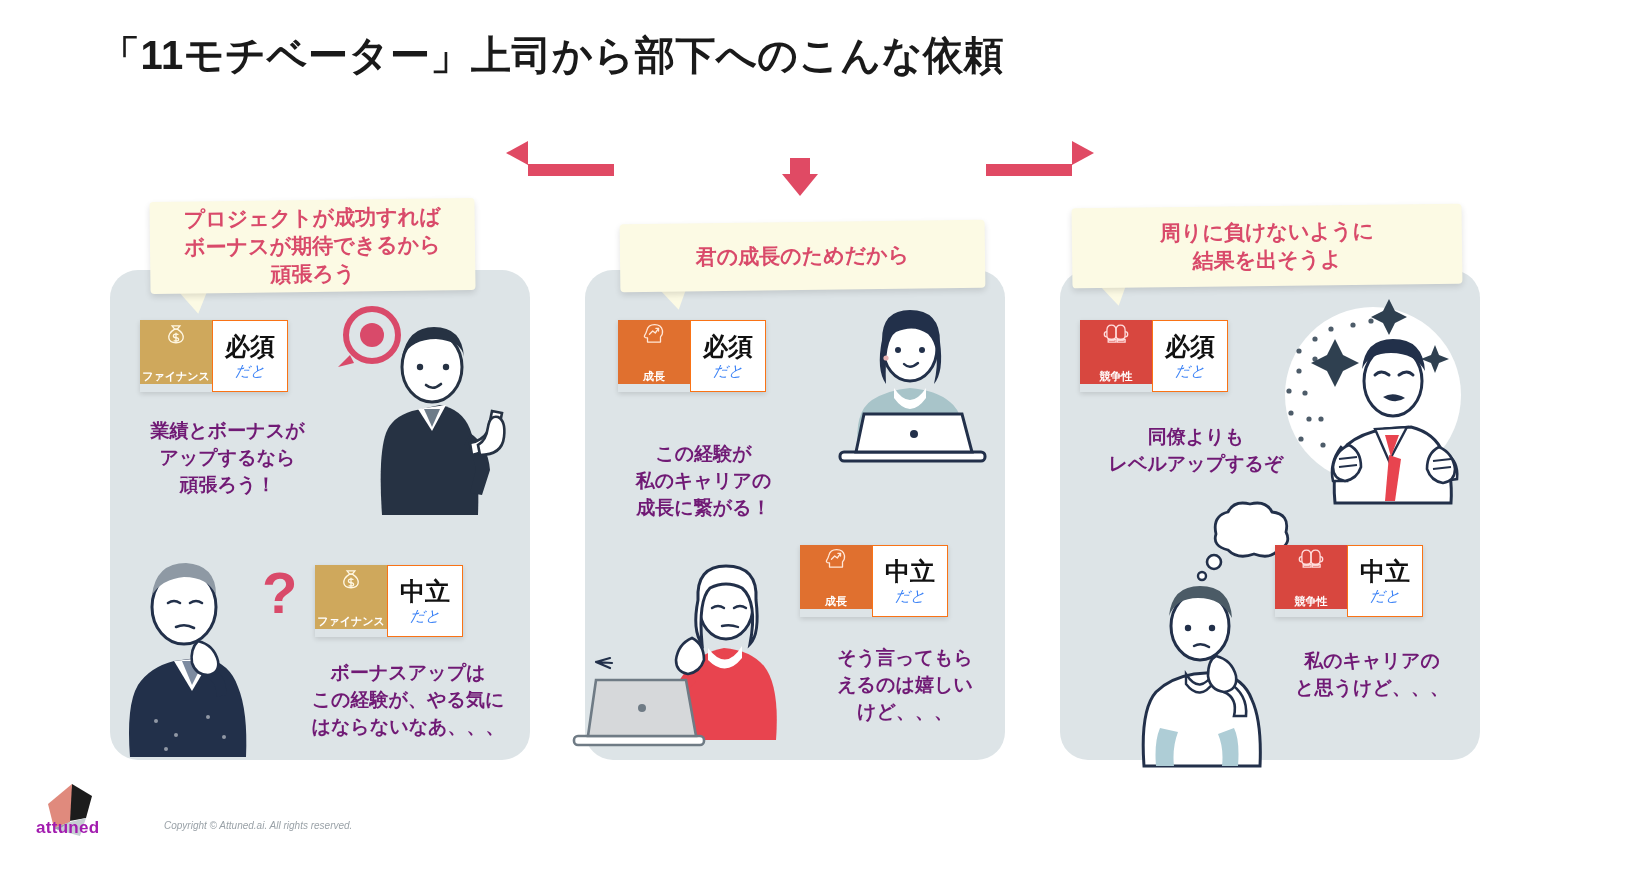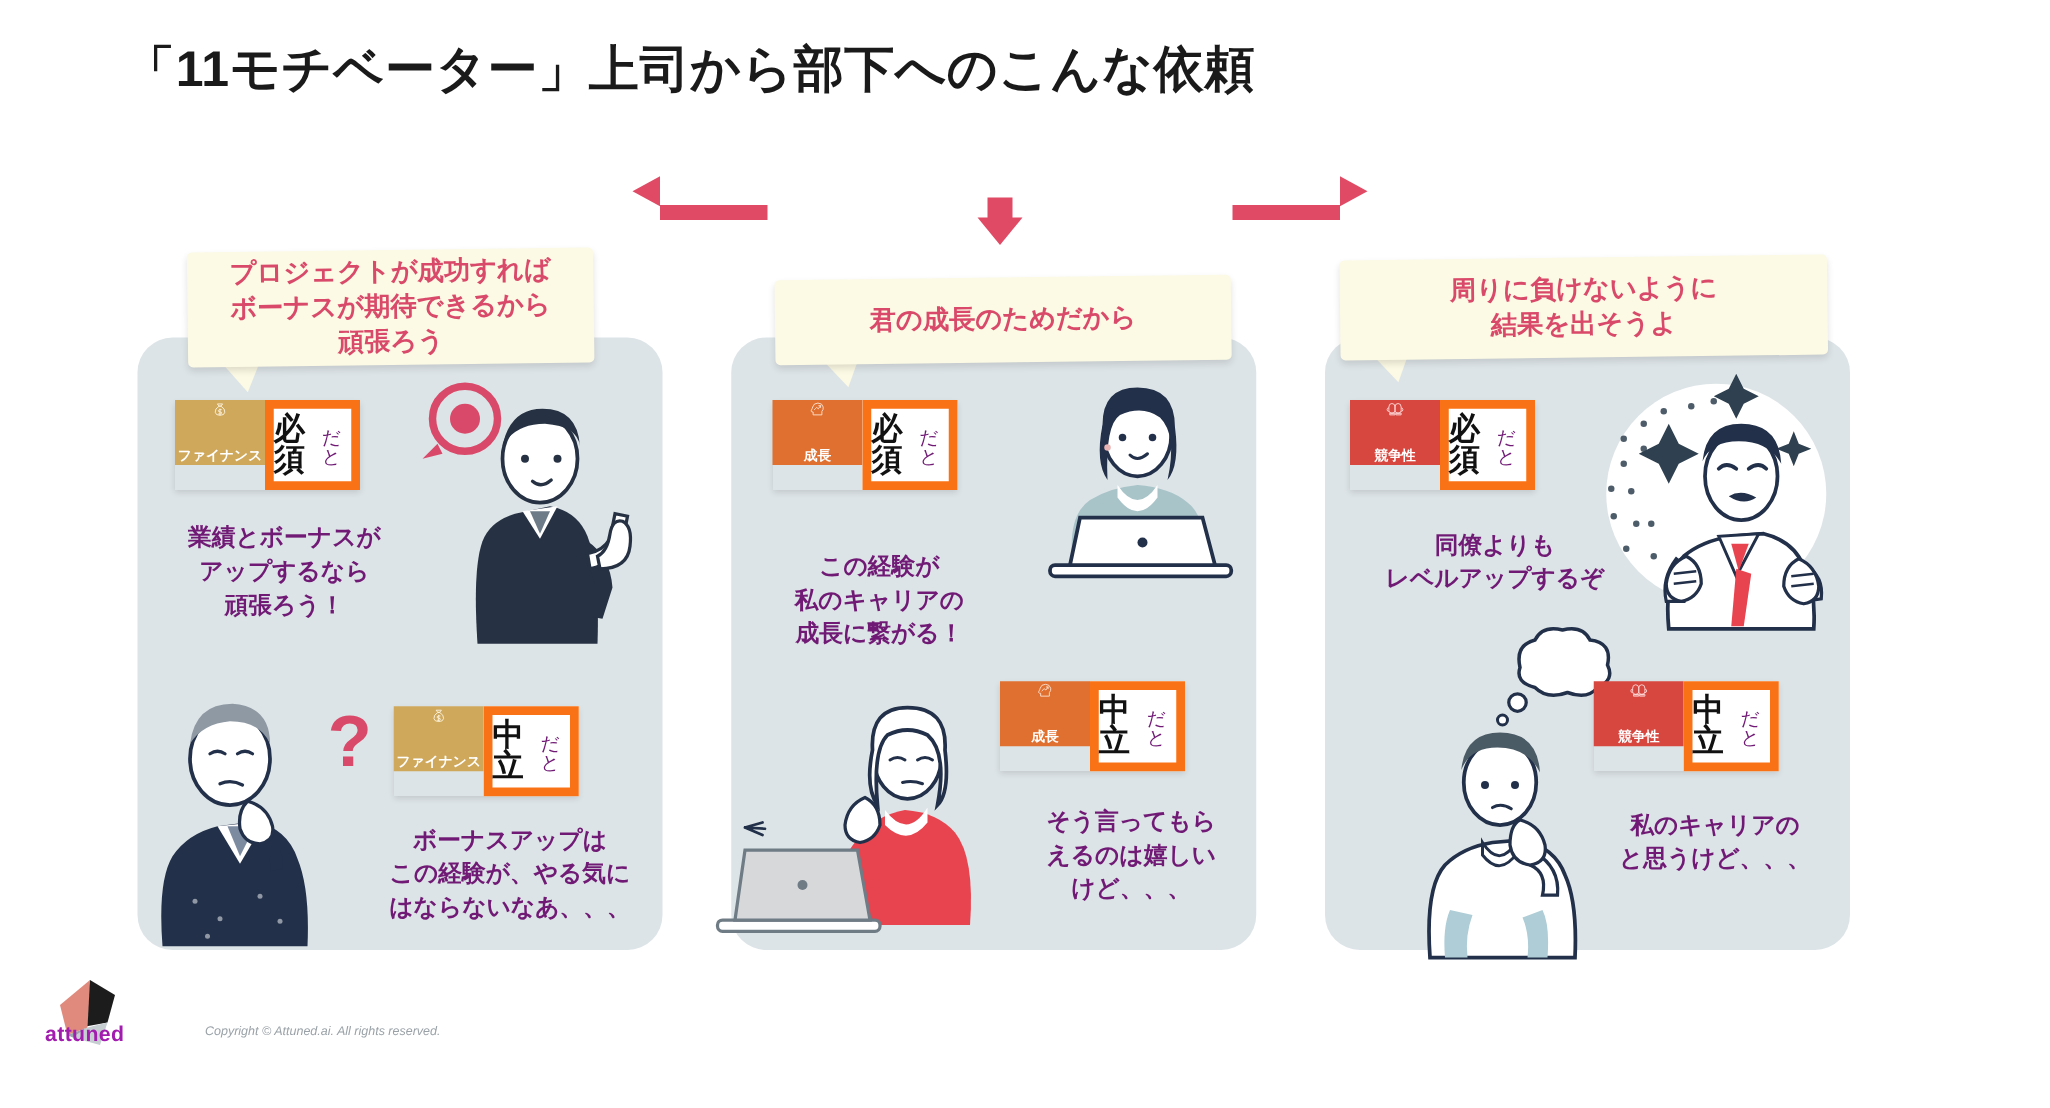--- a/index.html
+++ b/index.html
@@ -78,34 +78,34 @@
     border-left:16px solid transparent;border-right:16px solid transparent;
     border-top:26px solid #fcfae4;
   }
   #tail-0{ left:180px; top:288px; transform:rotate(-10deg); }
   #tail-1{ left:660px; top:284px; transform:rotate(-12deg); }
   #tail-2{ left:1100px; top:280px; transform:rotate(-12deg); }
 
   
   .badge{ position:absolute; display:flex; box-shadow:0 2px 5px rgba(0,0,0,0.13); }
   .badge .icon-box{
-    width:72px; height:52px;
+    width:72px; height:64px;
     display:flex; flex-direction:column; align-items:center; justify-content:flex-end;
     color:#ffffff;
     gap:20px;
   }
   .badge .icon-box .ico{ width:34px;height:34px; display:block; }
   .badge .icon-box .lbl{ font-size:11px; font-weight:bold; margin-top:3px; letter-spacing:0px; }
   .badge .txt-box{
     width:76px; height:72px; background:#ffffff;
-    display:flex; flex-direction:row; align-items:center; justify-content:center;
-    border:7px solid #f97316;
+    display:flex; flex-direction:column; align-items:center; justify-content:center;
+    border:1px solid #f97316;
   }
   .badge .txt-box .main{ font-size:25px; font-weight:bold; color:#111; line-height:1; }
-  .badge .txt-box .sub{ font-size:15px; color:#701a75; margin-top:4px; line-height:1; }
+  .badge .txt-box .sub{ font-size:15px; color:#3b82f6; margin-top:4px; line-height:1;font-style:italic; }
 
   
   .cardtext{
     position:absolute; text-align:center;
     font-size:19px; font-weight:bold; color:#701a75; line-height:1.42; white-space:pre-line;
   }
 
   
   .footer-logo{ position:absolute; left:40px; top:778px; width:62px; height:70px; }
   .footer-wordmark{

